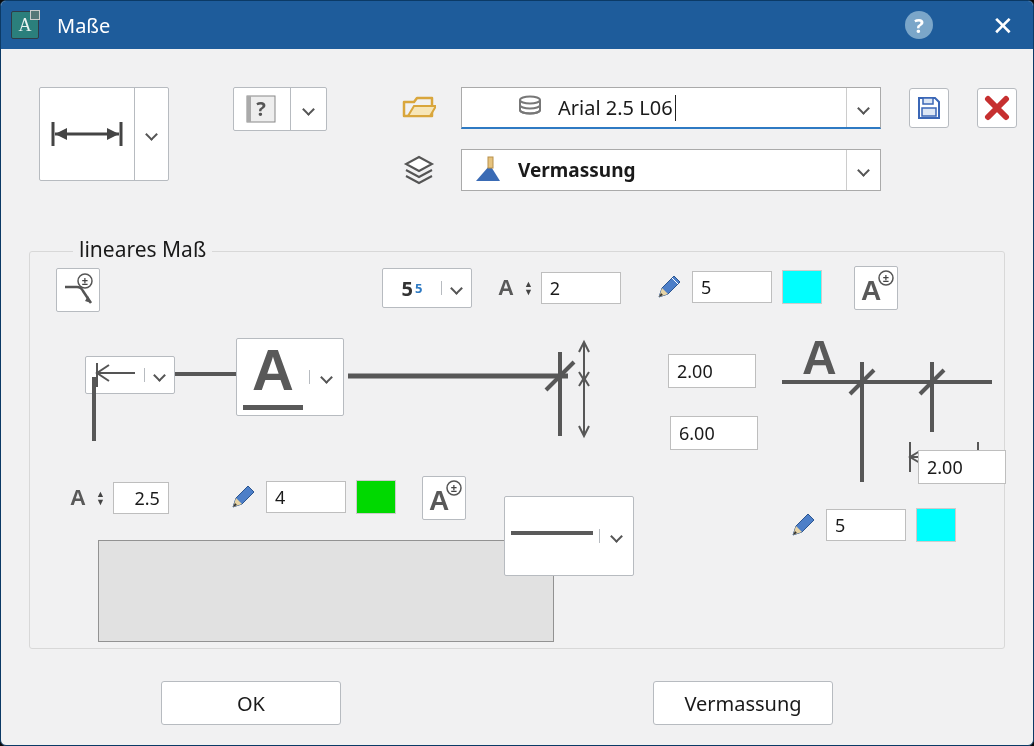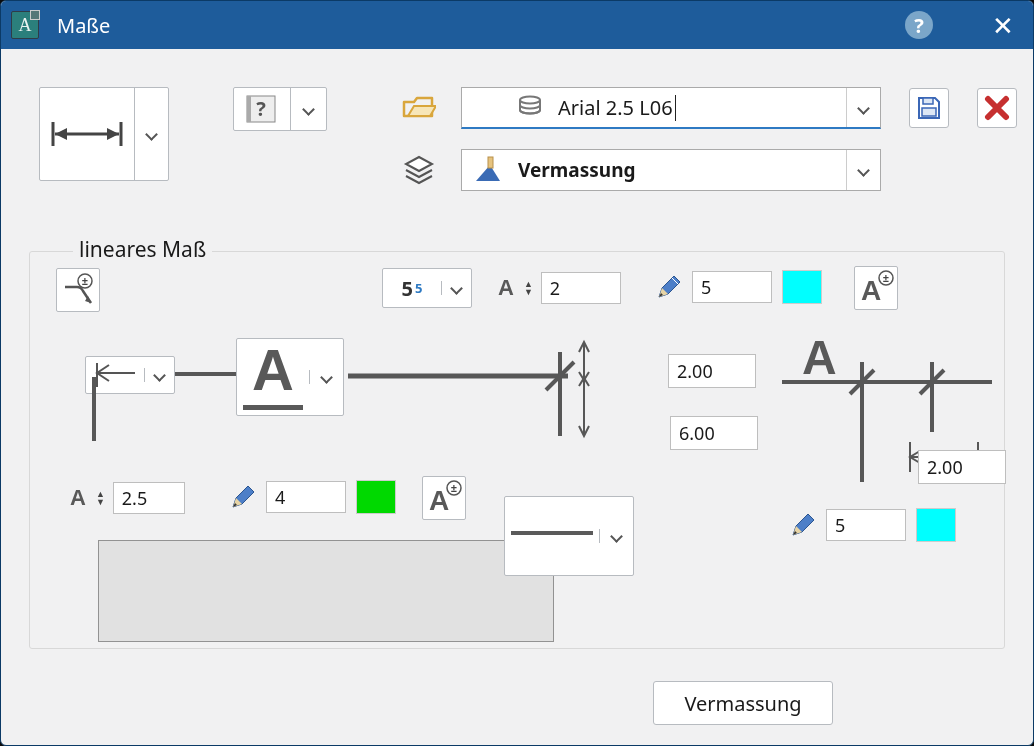--- a/index.html
+++ b/index.html
@@ -362,21 +362,21 @@
           <line x1="128" y1="125" x2="196" y2="125" stroke="#575757" stroke-width="2"></line>
           <polyline points="138,119 128,125 138,131" fill="none" stroke="#575757" stroke-width="2"></polyline>
           <polyline points="186,119 196,125 186,131" fill="none" stroke="#575757" stroke-width="2"></polyline>
         </svg>
       </div>
       <input class="gb field field-med" style="left: 888px; top: 198px;" value="2.00">
 
       <div class="gb" style="left:40px;top:230px;display:flex;align-items:center;gap:8px;">
         <span class="labelA">A</span>
         <span class="updown">▲<span>▼</span></span>
-        <input class="field field-short" style="width: 72px;" value="2.5">
+        <input class="field field-short" style="width: 56px; text-align: right;" value="2.5">
       </div>
       <div class="gb" style="left:200px;top:228px;display:flex;align-items:center;gap:10px;">
         <svg class="pencil" viewBox="0 0 26 26">
           <path d="M3 23 L6 14 L18 2 L24 8 L12 20 Z" fill="#4D7FC8" stroke="#2B5590"></path>
           <path d="M3 23 L6 14 L12 20 Z" fill="#E7D4A5"></path>
           <path d="M3 23 L5 19 L7 21 Z" fill="#333"></path>
         </svg>
         <input class="field field-short" value="4" style="">
         <span class="color-swatch" style="background:var(--green);"></span>
       </div>
@@ -402,16 +402,17 @@
           <path d="M3 23 L6 14 L18 2 L24 8 L12 20 Z" fill="#4D7FC8" stroke="#2B5590"></path>
           <path d="M3 23 L6 14 L12 20 Z" fill="#E7D4A5"></path>
           <path d="M3 23 L5 19 L7 21 Z" fill="#333"></path>
         </svg>
         <input class="field field-short" value="5" style="">
         <span class="color-swatch" style="background:var(--cyan);"></span>
       </div>
 
     </div>
 
+    <div class="ok-btn">OK</div>
     <div class="cancel-btn">Vermassung</div>
 
   </div>
 </div>
 
 </body></html>

